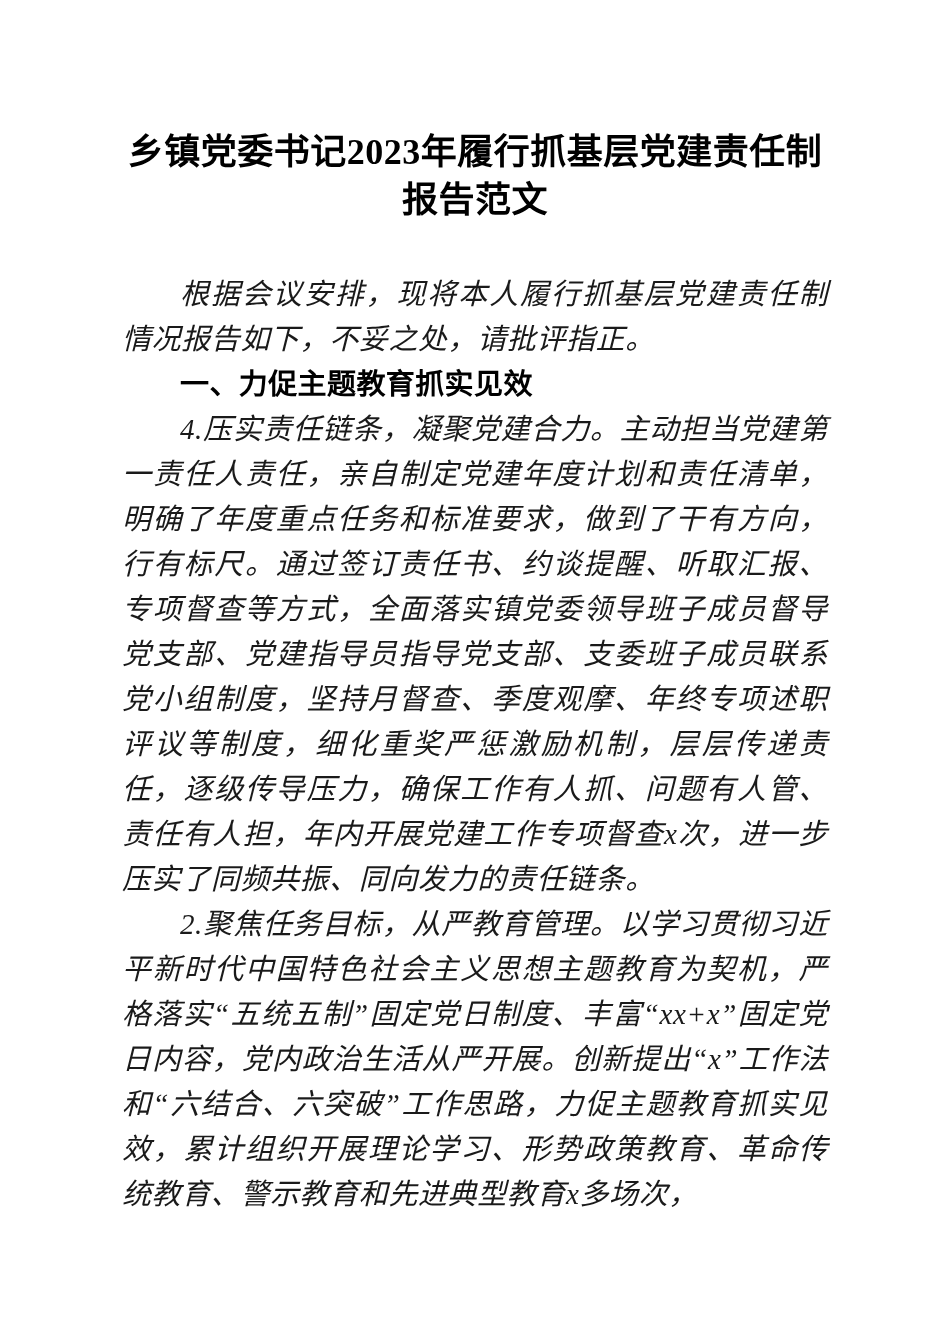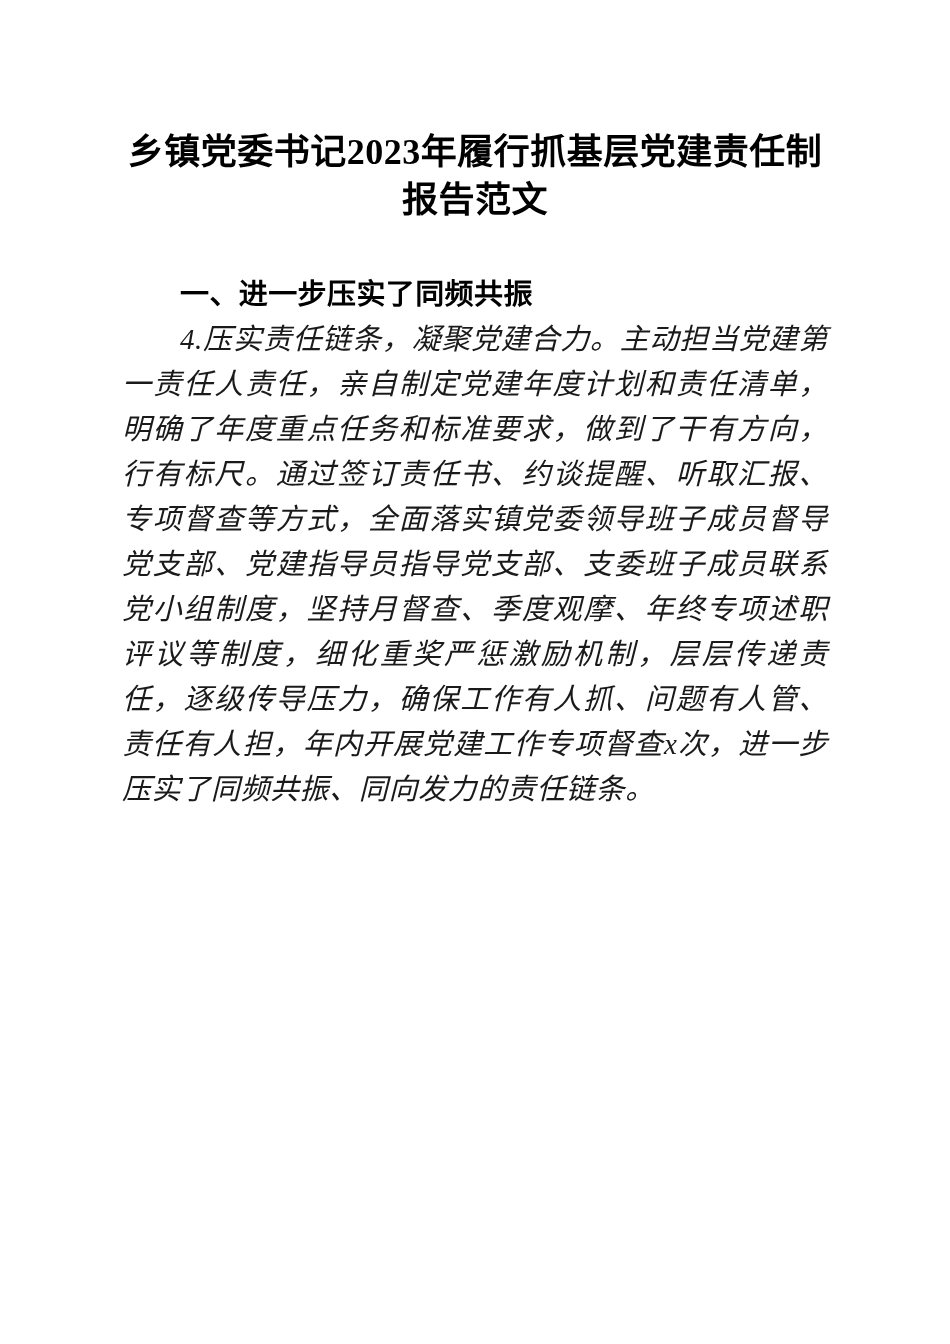--- a/index.html
+++ b/index.html
@@ -75,20 +75,22 @@
 </head>
 <body>
 
 <div class="page">
   <div class="content">
 
     <h1 class="doc-title">乡镇党委书记2023年履行抓基层党建责任制报告范文</h1>
 
     <div class="title-gap"></div>
 
+    <p class="body-para">根据会议安排，现将本人履行抓基层党建责任制情况报告如下，不妥之处，请批评指正。</p>
 
-    <h2 class="section-heading">一、进一步压实了同频共振</h2>
+    <h2 class="section-heading">一、力促主题教育抓实见效</h2>
 
     <p class="body-para">4.压实责任链条，凝聚党建合力。主动担当党建第一责任人责任，亲自制定党建年度计划和责任清单，明确了年度重点任务和标准要求，做到了干有方向，行有标尺。通过签订责任书、约谈提醒、听取汇报、专项督查等方式，全面落实镇党委领导班子成员督导党支部、党建指导员指导党支部、支委班子成员联系党小组制度，坚持月督查、季度观摩、年终专项述职评议等制度，细化重奖严惩激励机制，层层传递责任，逐级传导压力，确保工作有人抓、问题有人管、责任有人担，年内开展党建工作专项督查x次，进一步压实了同频共振、同向发力的责任链条。</p>
 
+    <p class="body-para">2.聚焦任务目标，从严教育管理。以学习贯彻习近平新时代中国特色社会主义思想主题教育为契机，严格落实“五统五制”固定党日制度、丰富“xx+x”固定党日内容，党内政治生活从严开展。创新提出“x”工作法和“六结合、六突破”工作思路，力促主题教育抓实见效，累计组织开展理论学习、形势政策教育、革命传统教育、警示教育和先进典型教育x多场次，</p>
 
   </div>
 </div>
 
 </body></html>

